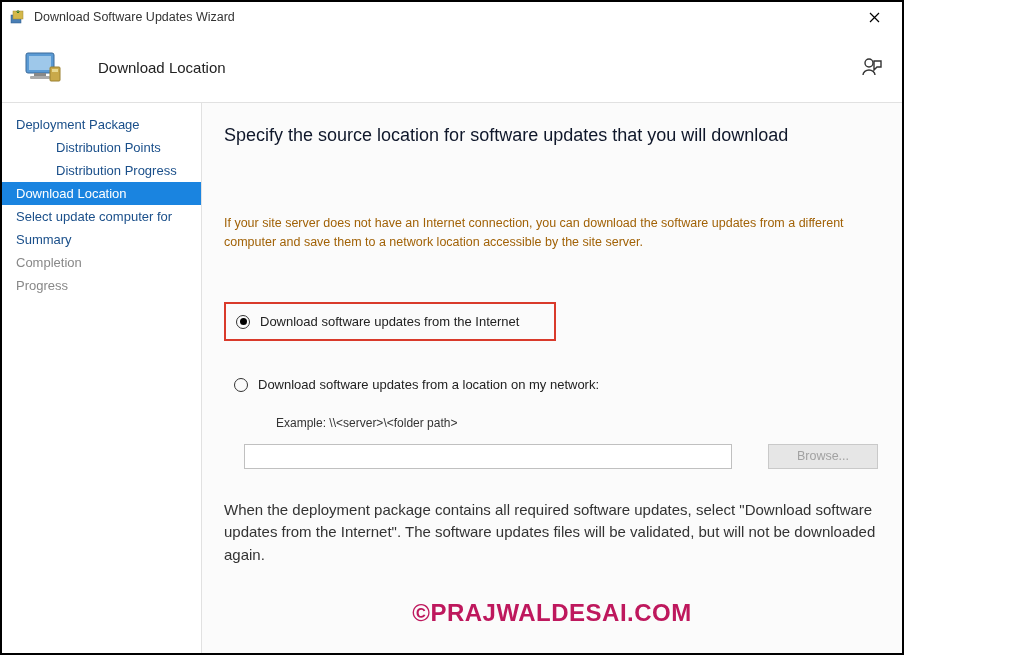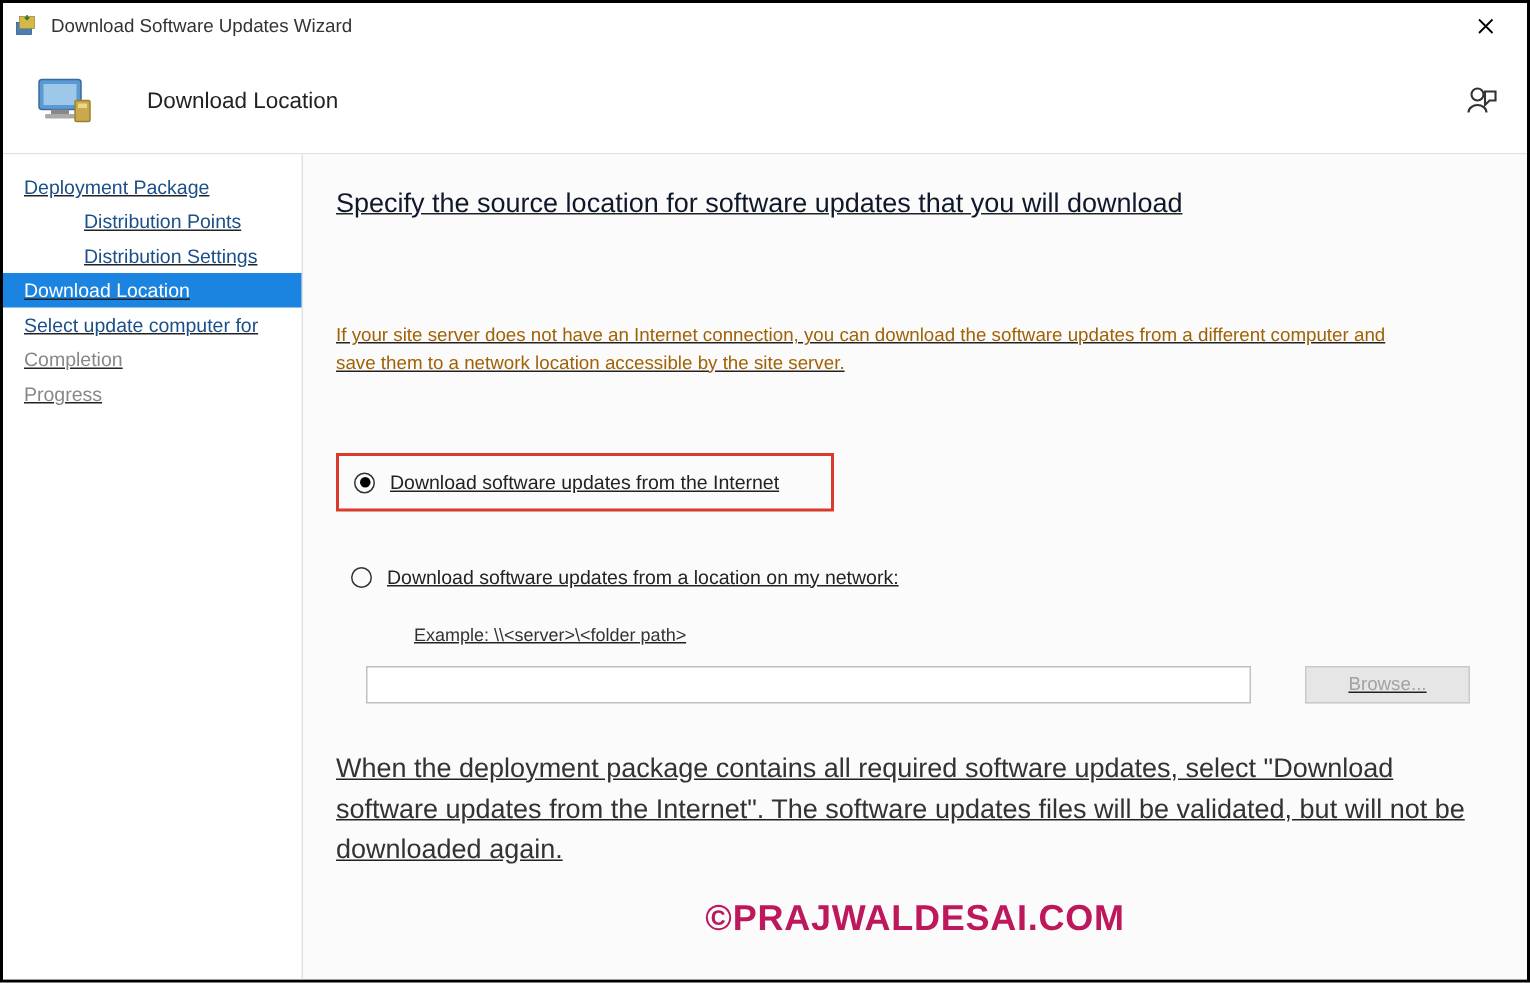--- a/index.html
+++ b/index.html
@@ -4,21 +4,21 @@
 <style>
   * { box-sizing: border-box; }
   body {
     margin: 0;
     font-family: "Segoe UI", Tahoma, sans-serif;
     font-size: 13px;
     background: #fff;
     color: #222;
   }
   .window {
-    width: 1020px;
+    width: 904px;
     height: 655px;
     border: 2px solid #000;
     display: flex;
     flex-direction: column;
     position: relative;
     overflow: hidden;
   }
   .titlebar {
     height: 30px;
     display: flex;
@@ -47,21 +47,20 @@
     background: #fff;
   }
   .header .big-icon { width: 48px; height: 48px; margin-right: 30px; }
   .header .page-title { font-size: 15px; color: #222; font-weight: 400; flex: 1; }
   .header .help-icon { width: 24px; height: 24px; color: #444; }
   .divider { height: 1px; background: #e1e1e1; }
   .body {
     flex: 1;
     display: flex;
     min-height: 0;
-    text-decoration: underline;
   }
   .sidebar {
     width: 200px;
     background: #fff;
     border-right: 1px solid #e1e1e1;
     padding-top: 10px;
     font-size: 13px;
   }
   .sidebar .step {
     padding: 4px 10px 4px 14px;
@@ -143,21 +142,21 @@
   .path-input:disabled { background: #fff; color: #999; }
   .browse-btn {
     width: 110px; height: 25px;
     background: #e6e6e6;
     border: 1px solid #c9c9c9;
     color: #a2a2a2;
     font-size: 12.5px;
     cursor: default;
   }
   .note {
-    font-size: 18px;
+    font-size: 15px;
     color: #333;
     line-height: 1.5;
     max-width: 760px;
   }
   .watermark {
     position: absolute;
     left: 50%; transform: translateX(-50%);
     bottom: 26px;
     font-size: 24px;
     font-weight: 700;
@@ -208,23 +207,24 @@
     </span>
   </div>
 
   <div class="divider"></div>
 
   <div class="body">
 
     <div class="sidebar">
       <div class="step">Deployment Package</div>
       <div class="step sub">Distribution Points</div>
-      <div class="step sub">Distribution Settings</div>
+      <div class="step sub">Distribution Progress</div>
       <div class="step selected">Download Location</div>
       <div class="step">Select update computer for</div>
+      <div class="step">Summary</div>
       <div class="step disabled">Completion</div>
       <div class="step disabled">Progress</div>
     </div>
 
     <div class="content">
       <div class="heading">Specify the source location for software updates that you will download</div>
       <div class="intro">If your site server does not have an Internet connection, you can download the software updates from a different computer and save them to a network location accessible by the site server.</div>
 
       <label class="radio-row highlighted">
         <span class="radio-circle checked"></span>

